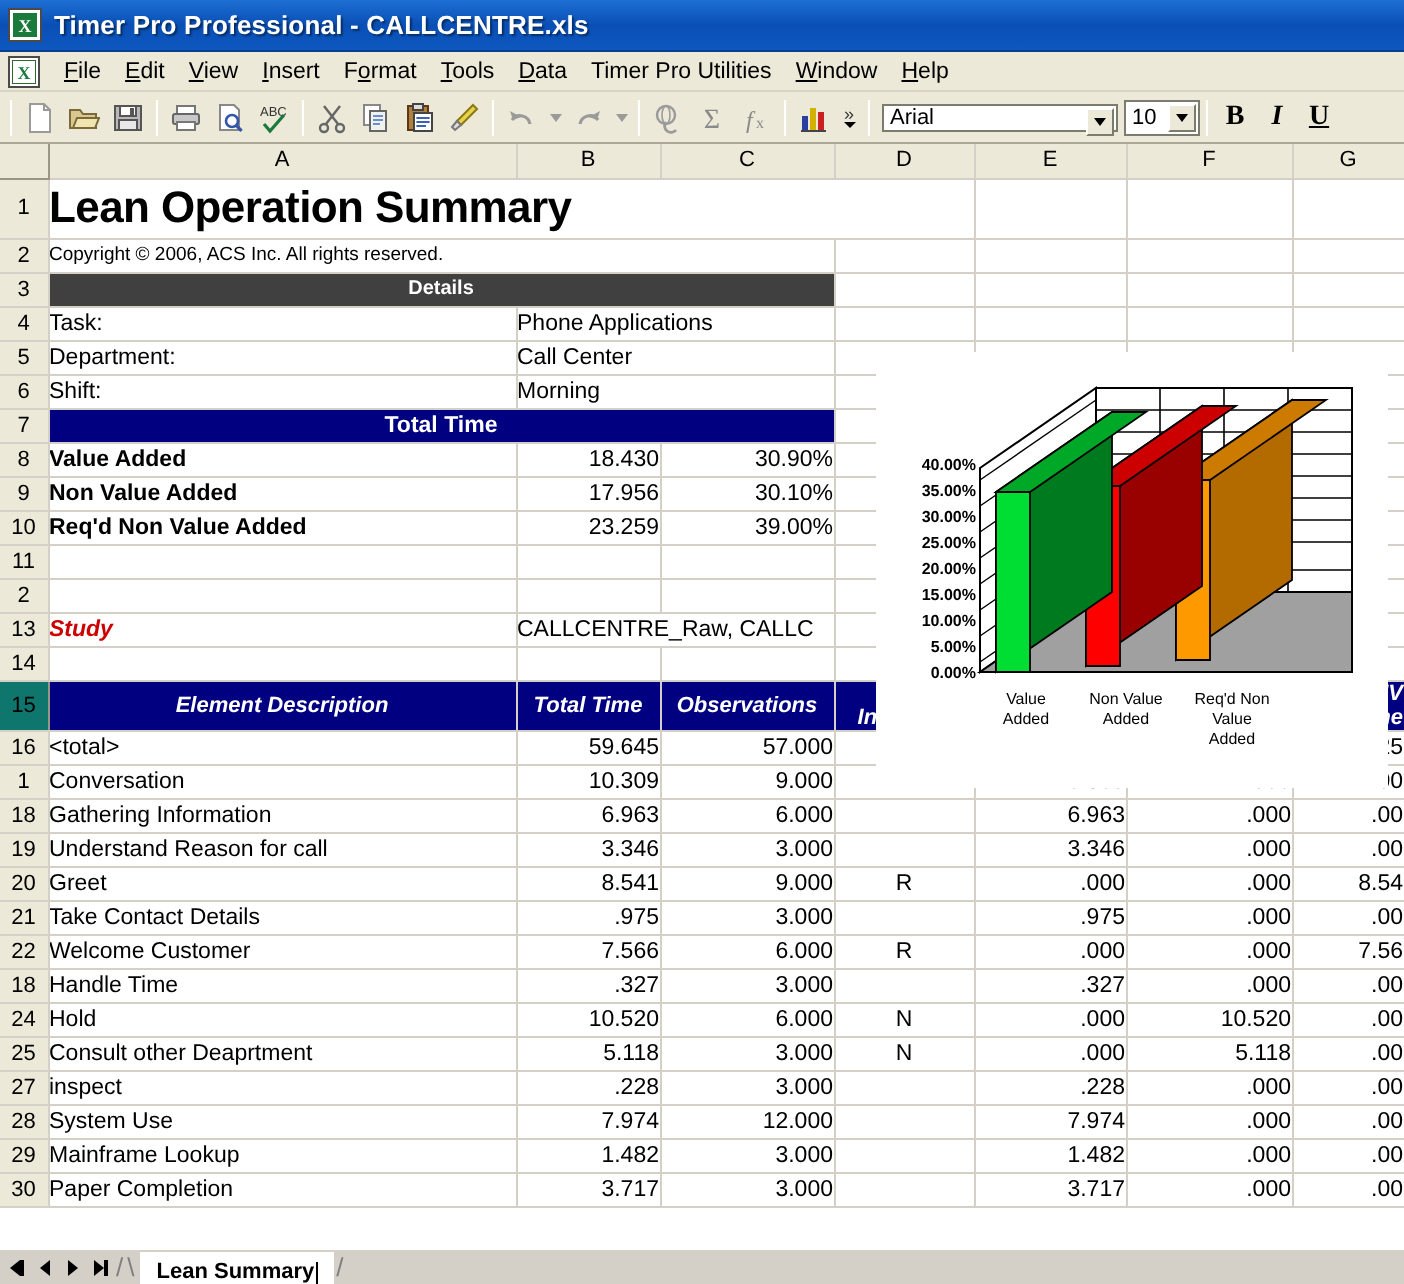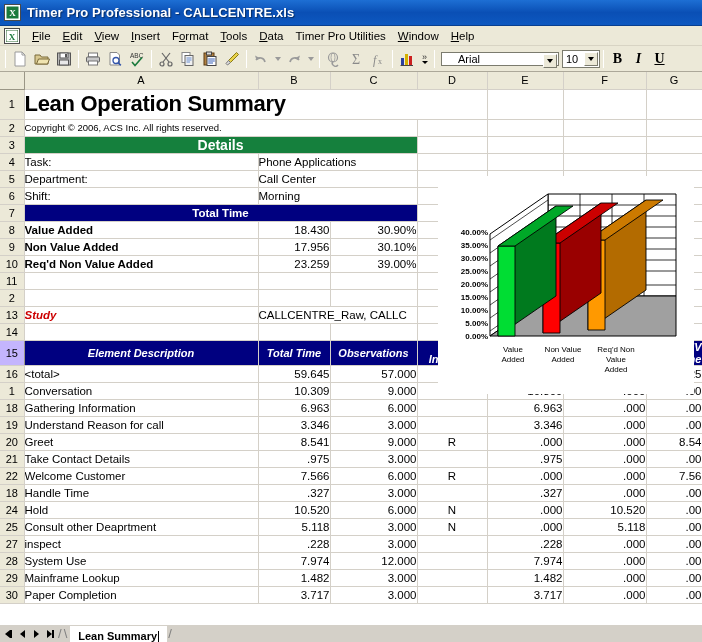--- a/index.html
+++ b/index.html
@@ -100,21 +100,21 @@
     align-items: center; justify-content: center;
     font-size: 9px; line-height: 8px; color: #333;
     flex: 0 0 auto;
   }
   .font-box {
     height: 14px; width: 118px;
     background: #ffffff;
     border: 1px solid #7b7b6e;
     display: flex; align-items: center;
     font-size: 11px;
-    padding-left: 16px;
+    padding-left: 3px;
     margin-left: 3px;
     position: relative;
     flex: 0 0 auto;
   }
   .size-box {
     height: 18px; width: 38px;
     background: #ffffff;
     border: 1px solid #7b7b6e;
     display: flex; align-items: center;
     font-size: 11px;
@@ -206,25 +206,25 @@
   .bigtitle {
     font-size: 22px;
     font-weight: bold;
     letter-spacing: -.3px;
     padding-left: 4px;
   }
   .copyright { font-size: 9.5px; padding-left: 4px; margin-left: 48px; }
 
   
   .banner-details {
-    background: #15803d;
+    background: #404040;
     color: #ffffff;
     font-weight: bold;
     text-align: center;
-    font-size: 14px;
+    font-size: 10px;
   }
   .banner-total {
     background: #000080;
     color: #ffffff;
     font-weight: bold;
     text-align: center;
     font-size: 11.5px;
   }
   .study { color: #cc0000; font-style: italic; font-weight: bold; padding-left: 4px; }
 
@@ -236,21 +236,21 @@
     font-style: italic;
     font-size: 11px;
     text-align: center;
     height: 30px;
     border-right: 1px solid #000080;
     border-bottom: 1px solid #000080;
     line-height: 12px;
     padding: 0 3px;
   }
   .thead td.rowhdr {
-    background: #c4b5fd; color: #000;
+    background: #0f766e; color: #000;
     font-weight: normal; font-style: normal;
     border-right: 1px solid #9a9686;
     margin-top: 22px;
   }
   .indent1 { padding-left: 14px; }
 
   
   .chart {
     position: absolute;
     left: 438px; top: 104px;

